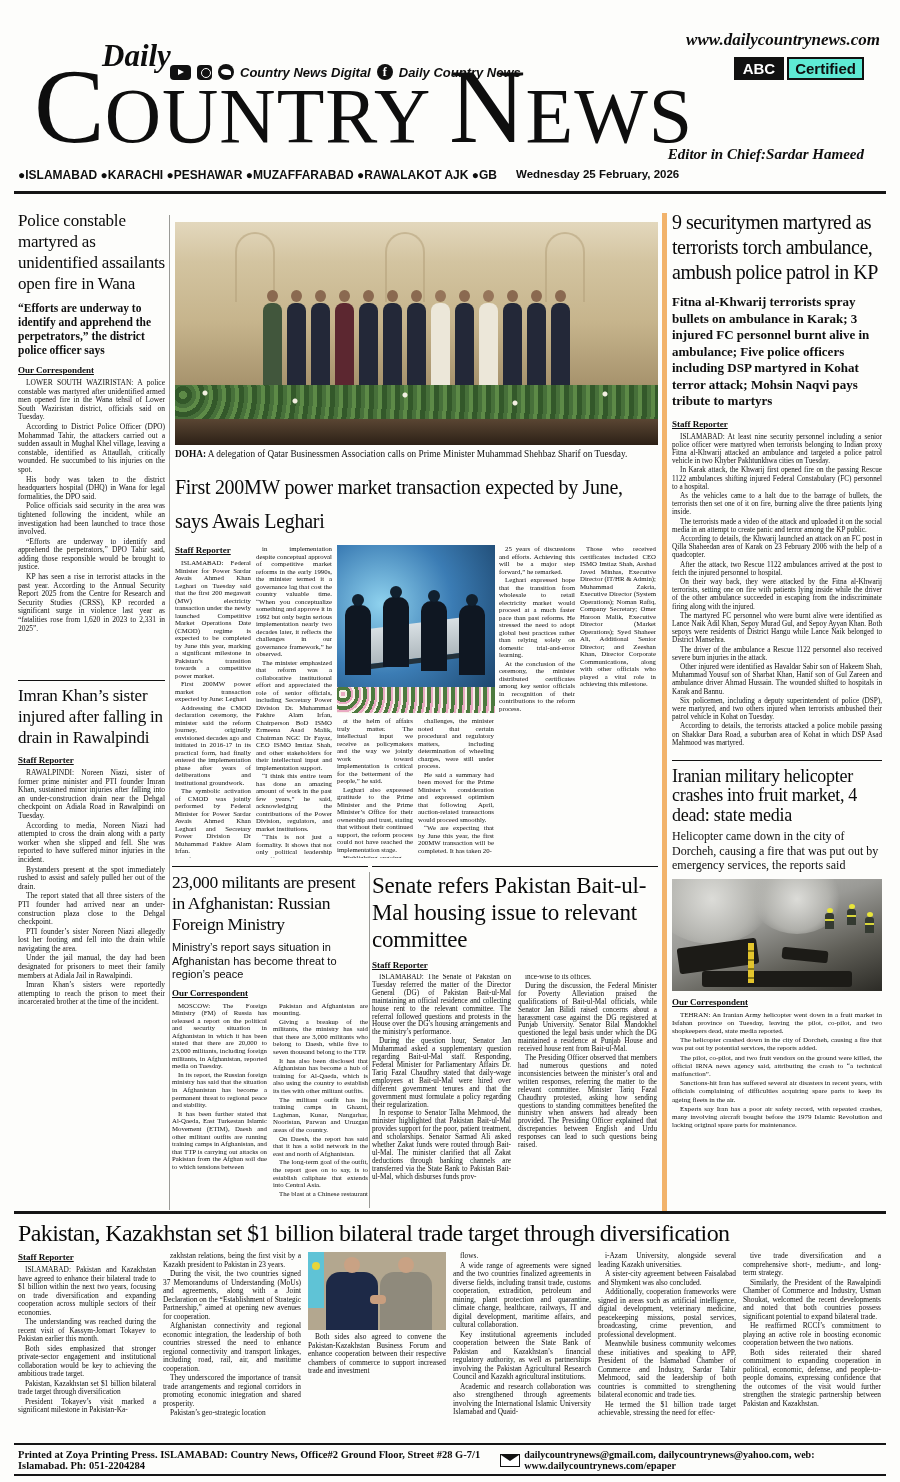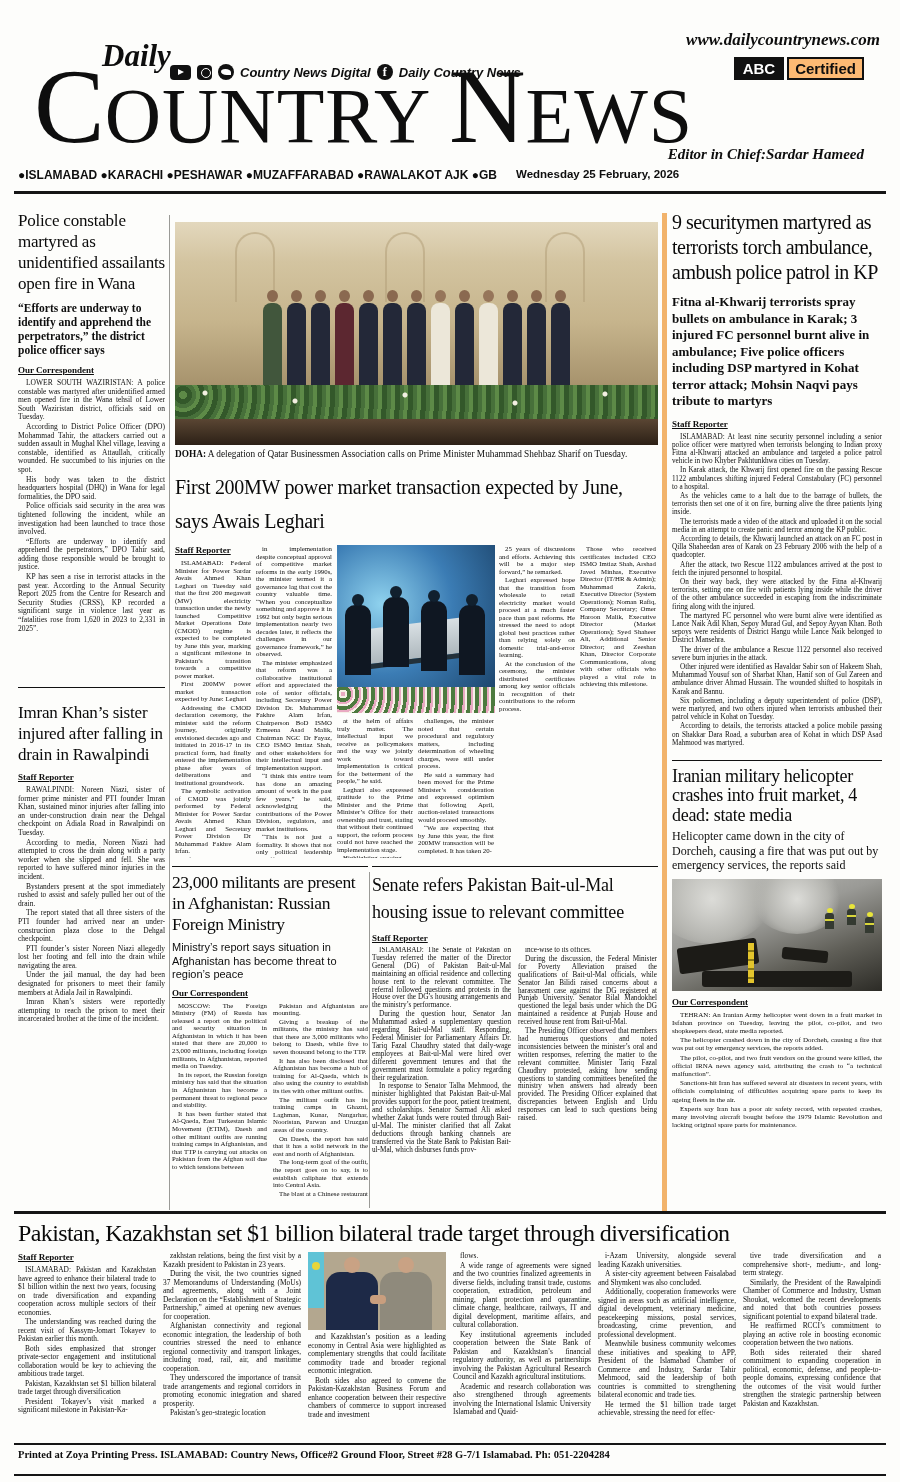--- a/index.html
+++ b/index.html
@@ -24,37 +24,37 @@
              border-top:3.5px solid transparent;border-bottom:3.5px solid transparent}
   .ig{width:15px;height:15px;background:#111;border-radius:4px}
   .ig::after{content:"";position:absolute;left:3.5px;top:3.5px;width:8px;height:8px;border:1.6px solid #fff;border-radius:50%}
   .tw{width:16px;height:16px;background:#111;border-radius:50%}
   .tw::after{content:"";position:absolute;left:3px;top:5px;width:10px;height:6px;background:#fff;
              border-radius:70% 90% 10% 90%}
   .fb{width:16px;height:16px;background:#111;border-radius:50%;color:#fff;
       font:bold 12px/16px "Liberation Serif",serif;text-align:center}
   #abc{right:36px;top:57px;display:flex;align-items:stretch;font-family:"Liberation Sans",sans-serif}
   #abc .abc-box{background:#111;color:#fff;font-weight:bold;font-size:15px;padding:1px 7px;border:2px solid #111}
-  #abc .cert-box{border:2px solid #111;font-weight:bold;font-size:15px;padding:1px 6px;margin-left:3px;background:#fdba74}
+  #abc .cert-box{border:2px solid #111;font-weight:bold;font-size:15px;padding:1px 6px;margin-left:3px;background:#5eead4}
   #editor{right:36px;top:146px;font:italic bold 15px "Liberation Serif",serif}
   #cities{left:18px;top:168px;font:bold 12px "Liberation Sans",sans-serif}
   #date{left:516px;top:168px;font:bold 11.5px "Liberation Sans",sans-serif}
 
   
   .hl{font-weight:400;color:#0a0a0a}
   .byline{font:bold 9px "Liberation Serif",serif;text-decoration:underline;display:block;margin-bottom:4px}
   .deck{font-weight:bold}
   .body p{text-align:justify;text-indent:8px;margin:0 0 1px 0}
 
   
   #left-rail{left:18px;top:210px;width:147px;height:1002px;overflow:hidden}
   #left-rail .hl{font-size:17px;line-height:21px;letter-spacing:-0.2px;margin-bottom:7px}
   #left-rail .deck{font-size:11.5px;line-height:14px;margin-bottom:8px}
   #left-rail .body p{font-size:7.5px;line-height:8.6px}
-  #article-imran{border-top:1.5px solid #111;margin-top:8px;padding-top:14px}
+  #article-imran{border-top:1.5px solid #111;margin-top:1px;padding-top:4px}
   #police-body{height:300px;overflow:hidden}
   #imran-body{height:300px;overflow:hidden}
 
   
   #doha-photo{left:175px;top:222px;width:483px;height:223px;overflow:hidden;
               background:linear-gradient(#e3d8bd 0%,#d3c4a0 18%,#c6b48c 45%,#a8946e 72%,#6f5d44 100%)}
   .arch{position:absolute;top:10px;height:70px;width:40px;border:2px solid #b7a47e;border-bottom:none;border-radius:20px 20px 0 0;opacity:.6}
   #doha-people{position:absolute;left:0;right:0;bottom:56px;display:flex;justify-content:center;gap:5px;align-items:flex-end}
   .person{display:flex;flex-direction:column;align-items:center}
   .person .head{width:11px;height:12px;border-radius:50%;background:#8a6950}
@@ -92,21 +92,21 @@
 
   
   #militants-art{left:172px;top:866px;width:196px;height:346px;border-top:1.5px solid #111;padding-top:5px;overflow:hidden}
   #militants-art .hl{font-size:17.5px;line-height:21px;letter-spacing:-0.4px}
   #militants-art .deck{font:500 11px/13.5px "Liberation Sans",sans-serif;margin:6px 0 6px 0}
   #militants-cols{display:flex;gap:6px;height:196px}
   #militants-cols .mcol{width:95px;flex:none;overflow:hidden}
   #militants-cols p{font-size:6.8px;line-height:7.6px;text-align:justify;text-indent:6px;margin:0 0 1px 0}
 
   #senate-art{left:372px;top:866px;width:286px;height:346px;border-top:1.5px solid #111;padding-top:5px;overflow:hidden}
-  #senate-art .hl{font-size:18px;line-height:27px;letter-spacing:-0.2px}
+  #senate-art .hl{font-size:23px;line-height:27px;letter-spacing:-0.2px}
   #senate-art .byline{margin-top:7px}
   #senate-cols{display:flex;gap:7px;height:228px}
   #senate-cols .scol{width:139px;flex:none;overflow:hidden}
   #senate-cols p{font-size:7.2px;line-height:7.9px;text-align:justify;text-indent:7px;margin:0 0 1px 0}
 
   
   #accent-rule{left:662px;top:213px;width:5px;height:999px;background:#f2b36b}
   #right-rail{left:672px;top:210px;width:210px;height:1002px;overflow:hidden}
   #sec-art .hl{font-size:20px;line-height:25px;letter-spacing:-0.5px;margin-bottom:9px}
   #sec-art .deck{font-size:13px;line-height:16.5px;margin-bottom:9px}
@@ -397,21 +397,21 @@
         <div class="wreck" style="left:30px;bottom:4px;width:150px;height:16px"></div>
         <div class="wreck" style="left:110px;bottom:30px;width:46px;height:12px;transform:rotate(6deg)"></div>
         <div id="pole"></div>
         <div class="ff" style="right:48px;top:34px"></div>
         <div class="ff" style="right:26px;top:30px"></div>
         <div class="ff" style="right:8px;top:38px"></div>
       </div>
       <span class="byline">Our Correspondent</span>
       <div class="body" id="heli-body">
           <p>TEHRAN: An Iranian Army helicopter went down in a fruit market in Isfahan province on Tuesday, leaving the pilot, co-pilot, and two shopkeepers dead, state media reported.</p>
-          <p>The helicopter crashed down in the city of Dorcheh, causing a fire that was put out by emergency services, the reports added.</p>
+          <p>The helicopter crashed down in the city of Dorcheh, causing a fire that was put out by potential services, the reports added.</p>
           <p>The pilot, co-pilot, and two fruit vendors on the ground were killed, the official IRNA news agency said, attributing the crash to “a technical malfunction”.</p>
           <p>Sanctions-hit Iran has suffered several air disasters in recent years, with officials complaining of difficulties acquiring spare parts to keep its ageing fleets in the air.</p>
           <p>Experts say Iran has a poor air safety record, with repeated crashes, many involving aircraft bought before the 1979 Islamic Revolution and lacking original spare parts for maintenance.</p>
         </div>
     </div>
   </div>
 
   <div class="rule" id="bottom-rule"></div>
 
   <div class="abs" id="trade-art">
@@ -435,21 +435,20 @@
           <p>Pakistan’s geo-strategic location</p>
         </div>
       <div class="tcol">
         <div id="trade-photo">
           <div id="kz-flag"></div>
           <div class="tman" id="tman-left"></div>
           <div class="tman" id="tman-right"></div>
           <div id="handshake"></div>
         </div>
         <div>
-            <p>and Kazakhstan’s position as a leading economy in Central Asia were highlighted as complementary strengths that could facilitate commodity trade and broader regional economic integration.</p>
             <p>Both sides also agreed to convene the Pakistan-Kazakhstan Business Forum and enhance cooperation between their respective chambers of commerce to support increased trade and investment</p>
           </div>
       </div>
       <div class="tcol">
           <p>flows.</p>
           <p>A wide range of agreements were signed and the two countries finalized agreements in diverse fields, including transit trade, customs cooperation, extradition, petroleum and mining, plant protection and quarantine, climate change, healthcare, railways, IT and digital development, maritime affairs, and cultural collaboration.</p>
           <p>Key institutional agreements included cooperation between the State Bank of Pakistan and Kazakhstan’s financial regulatory authority, as well as partnerships involving the Pakistan Agricultural Research Council and Kazakh agricultural institutions.</p>
           <p>Academic and research collaboration was also strengthened through agreements involving the International Islamic University Islamabad and Quaid-</p>
         </div>
       <div class="tcol">
@@ -464,16 +463,20 @@
           <p>Similarly, the President of the Rawalpindi Chamber of Commerce and Industry, Usman Shoukat, welcomed the recent developments and noted that both countries possess significant potential to expand bilateral trade.</p>
           <p>He reaffirmed RCCI’s commitment to playing an active role in boosting economic cooperation between the two nations.</p>
           <p>Both sides reiterated their shared commitment to expanding cooperation in political, economic, defense, and people-to-people domains, expressing confidence that the outcomes of the visit would further strengthen the strategic partnership between Pakistan and Kazakhstan.</p>
         </div>
     </div>
   </div>
 
   <div class="rule" id="footer-rule-top"></div>
   <div class="abs" id="footer">
     <span class="ftext">Printed at Zoya Printing Press. ISLAMABAD: Country News, Office#2 Ground Floor, Street #28 G-7/1 Islamabad. Ph: 051-2204284</span>
+    <span class="fright">
+      <span class="env"></span>
+      <span>dailycountrynews@gmail.com, dailycountrynews@yahoo.com, web: www.dailycountrynews.com/epaper</span>
+    </span>
   </div>
   <div class="rule" id="footer-rule-bot"></div>
 
 </div>
 
 </body></html>

